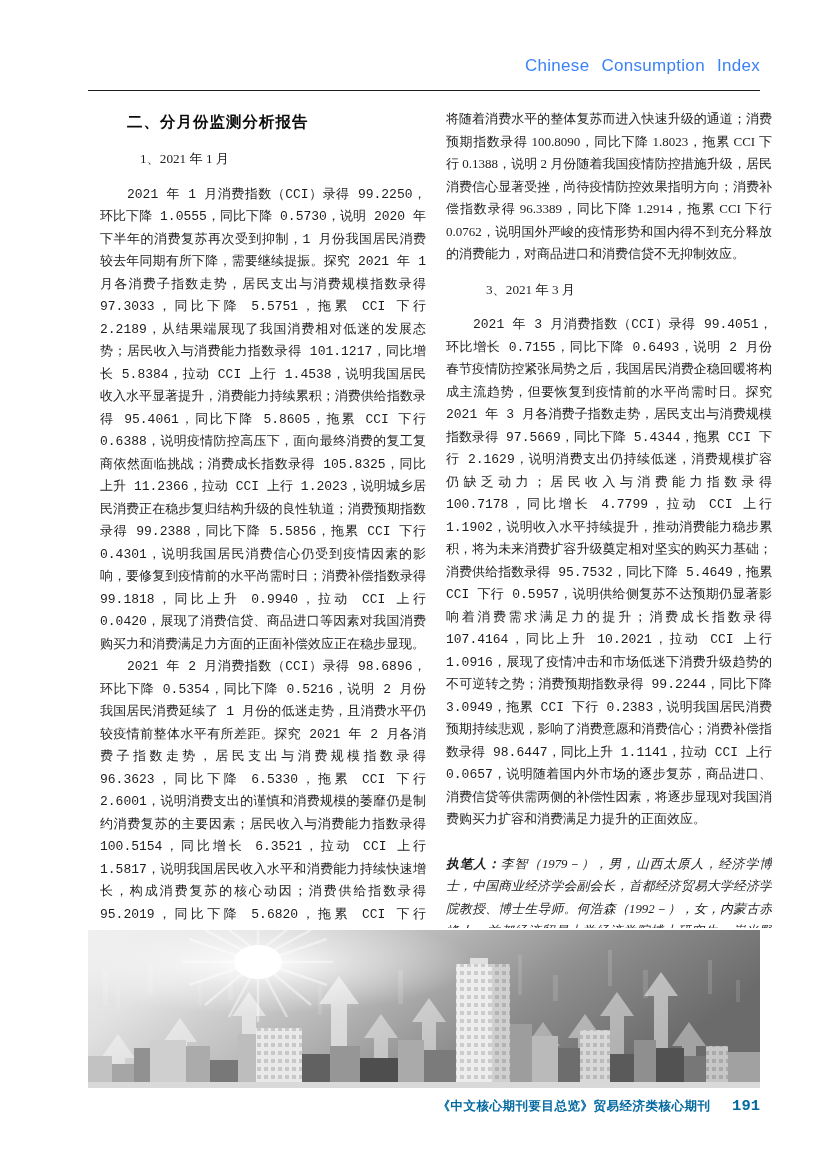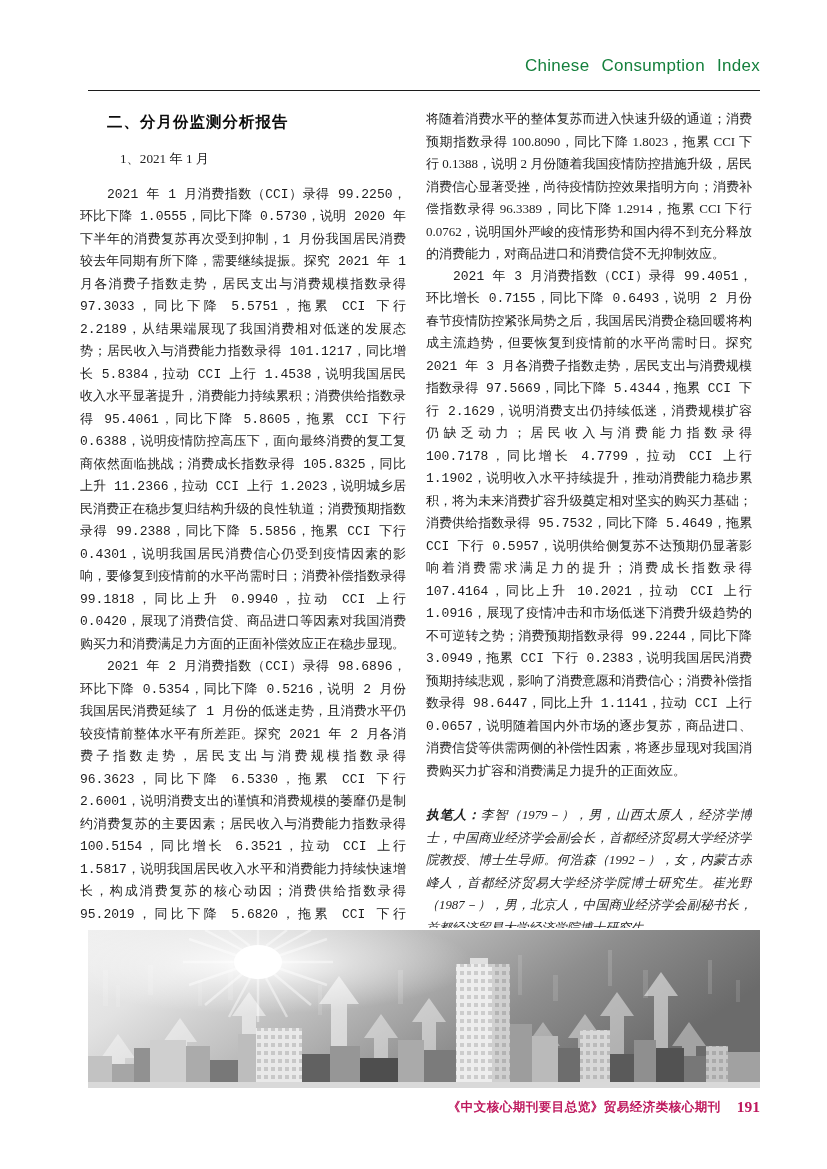--- a/index.html
+++ b/index.html
@@ -1,60 +1,61 @@
 <!DOCTYPE html>
 <html><head>
 <meta charset="utf-8">
 <style>
   html,body{margin:0;padding:0;background:#ffffff;}
   .page{position:relative;width:827px;height:1169px;margin:0 auto;background:#ffffff;
         font-family:"Liberation Serif","DejaVu Serif",serif;color:#1d1d1d;overflow:hidden;}
 
   .header-title{position:absolute;top:56px;left:88px;width:672px;text-align:right;
         font-family:"Liberation Sans","DejaVu Sans",sans-serif;font-size:17px;font-weight:500;
-        letter-spacing:.3px;word-spacing:7px;color:#15803d;}
+        letter-spacing:.3px;word-spacing:7px;color:#3b82f6;}
   .header-rule{position:absolute;top:90px;left:88px;width:672px;height:0;border-top:1.5px solid #1c1c1c;}
 
-  .columns{position:absolute;top:108px;left:80px;width:672px;display:flex;gap:20px;}
+  .columns{position:absolute;top:108px;left:100px;width:672px;display:flex;gap:20px;}
   .col{width:326px;height:820px;overflow:hidden;}
 
   .section-heading{font-family:"Liberation Sans","DejaVu Sans",sans-serif;font-size:15.5px;font-weight:700;
         color:#0c0c0c;line-height:27px;margin:0 0 3px 0;text-indent:27px;letter-spacing:1px;}
   .subhead{font-size:13.2px;line-height:22.5px;margin:13px;text-indent:27px;}
   p.body{font-size:13px;line-height:22.5px;margin:0;text-align:justify;}
   p.indent{text-indent:27px;font-family:Liberation Mono, monospace;}
 
   .authors{margin-top:21px;font-size:12.8px;line-height:22.5px;text-align:justify;font-style:italic;}
   .authors .label{font-weight:700;font-style:italic;}
 
   .figure{position:absolute;top:930px;left:88px;width:672px;height:158px;}
   .figure svg{display:block;}
 
   .footer{position:absolute;top:1097px;left:88px;width:672px;text-align:right;
-        font-family:Liberation Serif, serif;color:#be185d;}
+        font-family:Liberation Mono, monospace;color:#0369a1;}
   .footer .note{font-size:12.5px;font-weight:700;letter-spacing:.5px;vertical-align:middle;}
   .footer .pagenum{font-size:15.5px;font-weight:700;margin-left:12px;vertical-align:middle;}
 </style>
 </head>
 <body>
 
 <div class="page">
 
   <div class="header-title">Chinese Consumption Index</div>
   <div class="header-rule"></div>
 
   <div class="columns">
     <div class="col">
       <h2 class="section-heading">二、分月份监测分析报告</h2>
       <p class="subhead">1、2021 年 1 月</p>
       <p class="body indent">2021 年 1 月消费指数（CCI）录得 99.2250，环比下降 1.0555，同比下降 0.5730，说明 2020 年下半年的消费复苏再次受到抑制，1 月份我国居民消费较去年同期有所下降，需要继续提振。探究 2021 年 1 月各消费子指数走势，居民支出与消费规模指数录得 97.3033，同比下降 5.5751，拖累 CCI 下行 2.2189，从结果端展现了我国消费相对低迷的发展态势；居民收入与消费能力指数录得 101.1217，同比增长 5.8384，拉动 CCI 上行 1.4538，说明我国居民收入水平显著提升，消费能力持续累积；消费供给指数录得 95.4061，同比下降 5.8605，拖累 CCI 下行 0.6388，说明疫情防控高压下，面向最终消费的复工复商依然面临挑战；消费成长指数录得 105.8325，同比上升 11.2366，拉动 CCI 上行 1.2023，说明城乡居民消费正在稳步复归结构升级的良性轨道；消费预期指数录得 99.2388，同比下降 5.5856，拖累 CCI 下行 0.4301，说明我国居民消费信心仍受到疫情因素的影响，要修复到疫情前的水平尚需时日；消费补偿指数录得 99.1818，同比上升 0.9940，拉动 CCI 上行 0.0420，展现了消费信贷、商品进口等因素对我国消费购买力和消费满足力方面的正面补偿效应正在稳步显现。</p>
       <p class="body indent">2021 年 2 月消费指数（CCI）录得 98.6896，环比下降 0.5354，同比下降 0.5216，说明 2 月份我国居民消费延续了 1 月份的低迷走势，且消费水平仍较疫情前整体水平有所差距。探究 2021 年 2 月各消费子指数走势，居民支出与消费规模指数录得 96.3623，同比下降 6.5330，拖累 CCI 下行 2.6001，说明消费支出的谨慎和消费规模的萎靡仍是制约消费复苏的主要因素；居民收入与消费能力指数录得 100.5154，同比增长 6.3521，拉动 CCI 上行 1.5817，说明我国居民收入水平和消费能力持续快速增长，构成消费复苏的核心动因；消费供给指数录得 95.2019，同比下降 5.6820，拖累 CCI 下行 0.6193，供给侧对消费扩容升级的制约依然凸显；消费成长指数录得 106.3741，同比上升 12.4407，拉动 CCI 上行 1.3312，说明城乡居民消费结构</p>
     </div>
     <div class="col">
       <p class="body">将随着消费水平的整体复苏而进入快速升级的通道；消费预期指数录得 100.8090，同比下降 1.8023，拖累 CCI 下行 0.1388，说明 2 月份随着我国疫情防控措施升级，居民消费信心显著受挫，尚待疫情防控效果指明方向；消费补偿指数录得 96.3389，同比下降 1.2914，拖累 CCI 下行 0.0762，说明国外严峻的疫情形势和国内得不到充分释放的消费能力，对商品进口和消费信贷不无抑制效应。</p>
+      <p class="subhead">3、2021 年 3 月</p>
       <p class="body indent">2021 年 3 月消费指数（CCI）录得 99.4051，环比增长 0.7155，同比下降 0.6493，说明 2 月份春节疫情防控紧张局势之后，我国居民消费企稳回暖将构成主流趋势，但要恢复到疫情前的水平尚需时日。探究 2021 年 3 月各消费子指数走势，居民支出与消费规模指数录得 97.5669，同比下降 5.4344，拖累 CCI 下行 2.1629，说明消费支出仍持续低迷，消费规模扩容仍缺乏动力；居民收入与消费能力指数录得 100.7178，同比增长 4.7799，拉动 CCI 上行 1.1902，说明收入水平持续提升，推动消费能力稳步累积，将为未来消费扩容升级奠定相对坚实的购买力基础；消费供给指数录得 95.7532，同比下降 5.4649，拖累 CCI 下行 0.5957，说明供给侧复苏不达预期仍显著影响着消费需求满足力的提升；消费成长指数录得 107.4164，同比上升 10.2021，拉动 CCI 上行 1.0916，展现了疫情冲击和市场低迷下消费升级趋势的不可逆转之势；消费预期指数录得 99.2244，同比下降 3.0949，拖累 CCI 下行 0.2383，说明我国居民消费预期持续悲观，影响了消费意愿和消费信心；消费补偿指数录得 98.6447，同比上升 1.1141，拉动 CCI 上行 0.0657，说明随着国内外市场的逐步复苏，商品进口、消费信贷等供需两侧的补偿性因素，将逐步显现对我国消费购买力扩容和消费满足力提升的正面效应。</p>
       <p class="authors"><span class="label">执笔人：</span><span>李智（1979－），男，山西太原人，经济学博士，中国商业经济学会副会长，首都经济贸易大学经济学院教授、博士生导师。何浩森（1992－），女，内蒙古赤峰人，首都经济贸易大学经济学院博士研究生。崔光野（1987－），男，北京人，中国商业经济学会副秘书长，首都经济贸易大学经济学院博士研究生。</span></p>
     </div>
   </div>
 
   <div class="figure">
     <svg width="672" height="158" viewBox="0 0 672 158" xmlns="http://www.w3.org/2000/svg">
       <defs>
         <linearGradient id="sky" x1="0" y1="0" x2="1" y2="0.35">
           <stop offset="0" stop-color="#f0f0f0"></stop>

